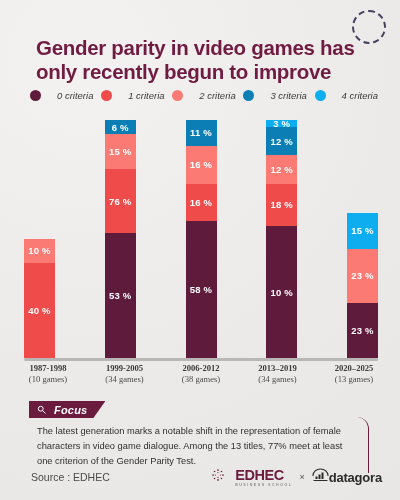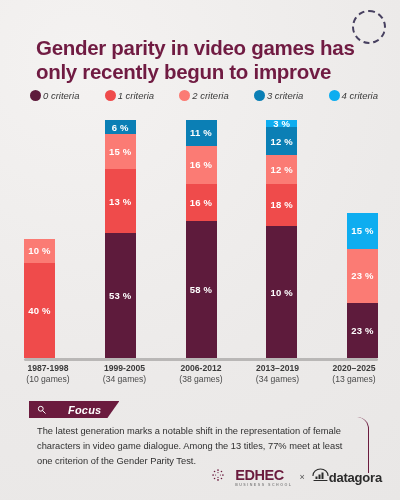--- a/index.html
+++ b/index.html
@@ -39,21 +39,21 @@
   }
   
   .legend {
     position: absolute;
     left: 30px; top: 90px;
     width: 348px;
     display: flex;
     align-items: center;
     justify-content: space-between;
   }
-  .legend-item { display: flex; align-items: center; gap: 2px; }
+  .legend-item { display: flex; align-items: center; gap: 16px; }
   .legend-dot {
     width: 11px; height: 11px; border-radius: 50%;
     flex: 0 0 auto;
   }
   .legend-label {
     font-size: 9.5px;
     font-style: italic;
     color: #3a3a3a;
     white-space: nowrap;
   }
@@ -95,40 +95,41 @@
     background: #b9b7b6;
     border-radius: 2px;
   }
   
   .xlabels {
     position: absolute;
     left: 10px; top: 363px;
     width: 382px;
     display: flex;
     justify-content: space-between;
+    font-family: Liberation Serif, serif;
   }
   .xlabel {
     width: 76px;
     text-align: center;
     font-size: 8.6px;
     line-height: 1.32;
     color: #3b3b3b;
     font-weight: 600;
   }
   .xlabel .sub { display: block; font-weight: 400; color: #4a4a4a; }
   
   .focus-wrap {
     position: absolute;
     left: 29px; top: 400px;
     width: 340px;
   }
   .focus-tab {
     display: inline-flex;
     align-items: center;
-    gap: 22px;
+    gap: 8px;
     height: 17px;
     padding: 0 18px 0 8px;
     background: #6b1b3e;
     color: #ffffff;
     font-size: 11px;
     font-weight: 800;
     font-style: italic;
     letter-spacing: 0.2px;
     clip-path: polygon(0 0, 100% 0, calc(100% - 12px) 100%, 0 100%);
   }
@@ -231,21 +232,21 @@
         </div>
       </div>
       <div class="bar-col">
         <div class="seg" style="background: rgb(11, 127, 181); height: 6%;">
           <span>6 %</span>
         </div>
         <div class="seg" style="background: rgb(251, 123, 116); height: 15%;">
           <span>15 %</span>
         </div>
         <div class="seg" style="background: rgb(239, 75, 75); height: 27%;">
-          <span>13 %</span>
+          <span>76 %</span>
         </div>
         <div class="seg" style="background: rgb(94, 27, 60); height: 53%;">
           <span>53 %</span>
         </div>
       </div>
       <div class="bar-col">
         <div class="seg" style="background: rgb(11, 127, 181); height: 11%;">
           <span>11 %</span>
         </div>
         <div class="seg" style="background: rgb(251, 123, 116); height: 16%;">
@@ -304,20 +305,21 @@
           <circle cx="10" cy="10" r="6.5"></circle>
           <line x1="15" y1="15" x2="22" y2="22" stroke-linecap="round"></line>
         </svg>
       </span>
       <span>Focus</span>
     </div>
     <div class="focus-body">The latest generation marks a notable shift in the representation of female characters in video game dialogue. Among the 13 titles, 77% meet at least one criterion of the Gender Parity Test.</div>
   </div>
 
   <div class="footer">
+    <div class="source">Source : EDHEC</div>
     <div class="logos">
       <div class="edhec">
         <span>
           <svg width="14" height="14" viewBox="0 0 40 40">
             <g fill="#6b1b3e">
               <circle cx="20" cy="6" r="2.4"></circle>
                 <circle cx="29.9" cy="10.1" r="2.2"></circle>
               <circle cx="34" cy="20" r="2.4"></circle>
                 <circle cx="29.9" cy="29.9" r="2.2"></circle>
               <circle cx="20" cy="34" r="2.4"></circle>

